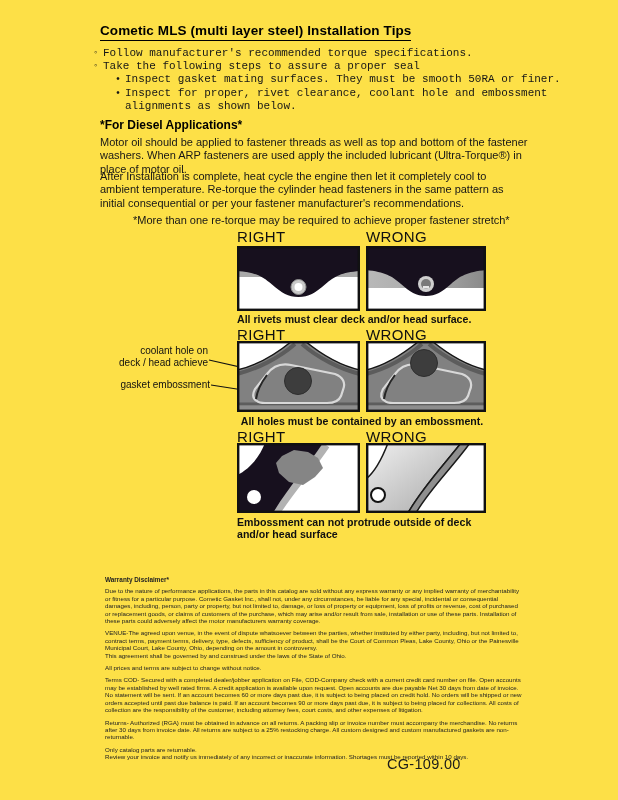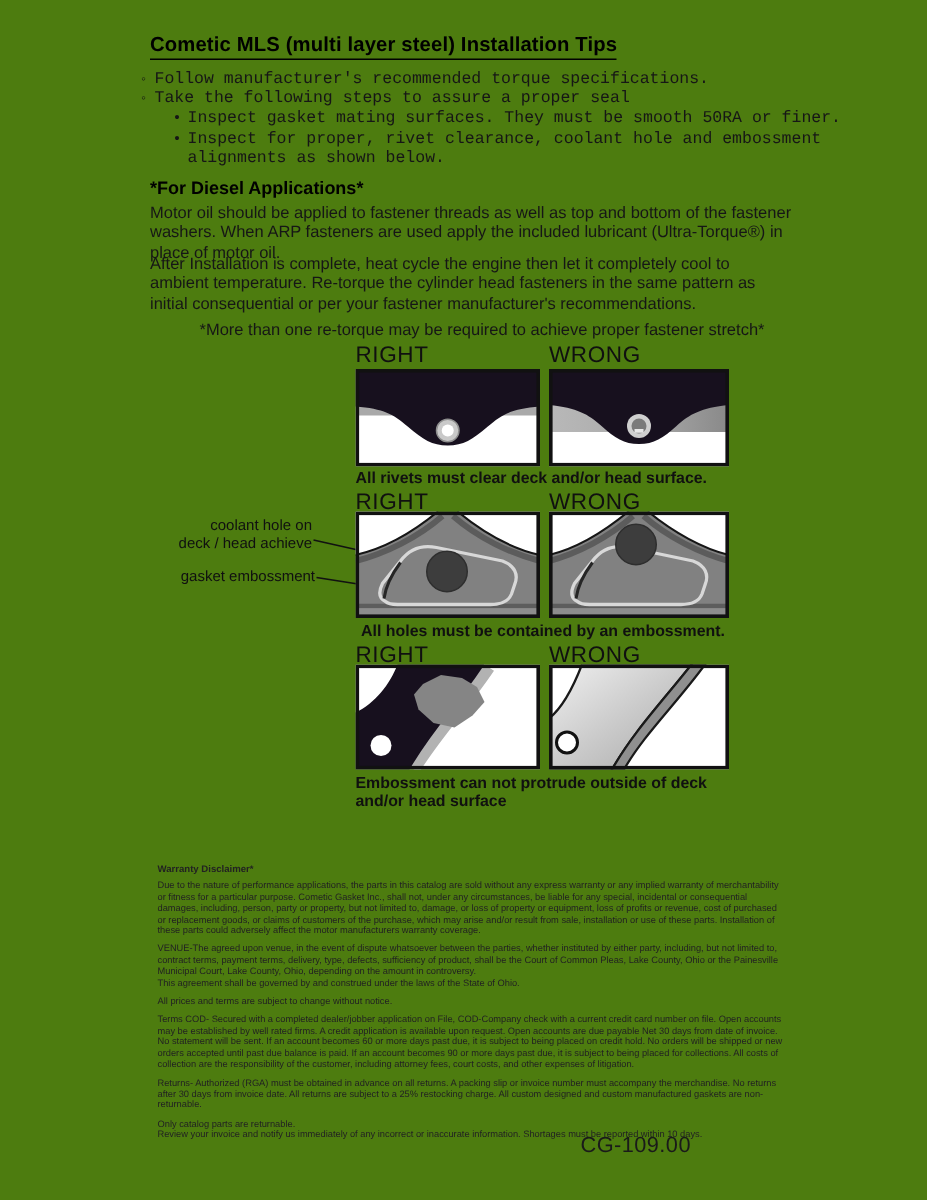--- a/index.html
+++ b/index.html
@@ -1,16 +1,16 @@
 <!DOCTYPE html>
 <html><head>
 <meta charset="utf-8">
 <style>
   html,body{margin:0;padding:0;background:#ffffff;}
-  .page{position:relative;width:618px;height:800px;background:#4d7c0f;overflow:hidden;
+  .page{position:relative;width:618px;height:800px;background:#fde047;overflow:hidden;
         font-family:"Liberation Sans","DejaVu Sans",sans-serif;color:#161616;}
   .abs{position:absolute;}
   .title{font-size:13.5px;font-weight:bold;color:#000;border-bottom:1.6px solid #000;
          padding-bottom:2px;display:inline-block;letter-spacing:.1px;}
   ul.tips{list-style:none;margin:0;padding:0;font-size:11px;line-height:13.2px;}
   ul.tips li{position:relative;padding-left:10px;}
   ul.tips li.b1::before{content:"\25E6";position:absolute;left:0;top:0;font-size:9px;}
   ul.tips li.b2{margin-left:22px;}
   ul.tips li.b2::before{content:"\2022";position:absolute;left:0;top:0;font-size:10px;}
   .h2{font-size:12px;font-weight:bold;color:#000;}

